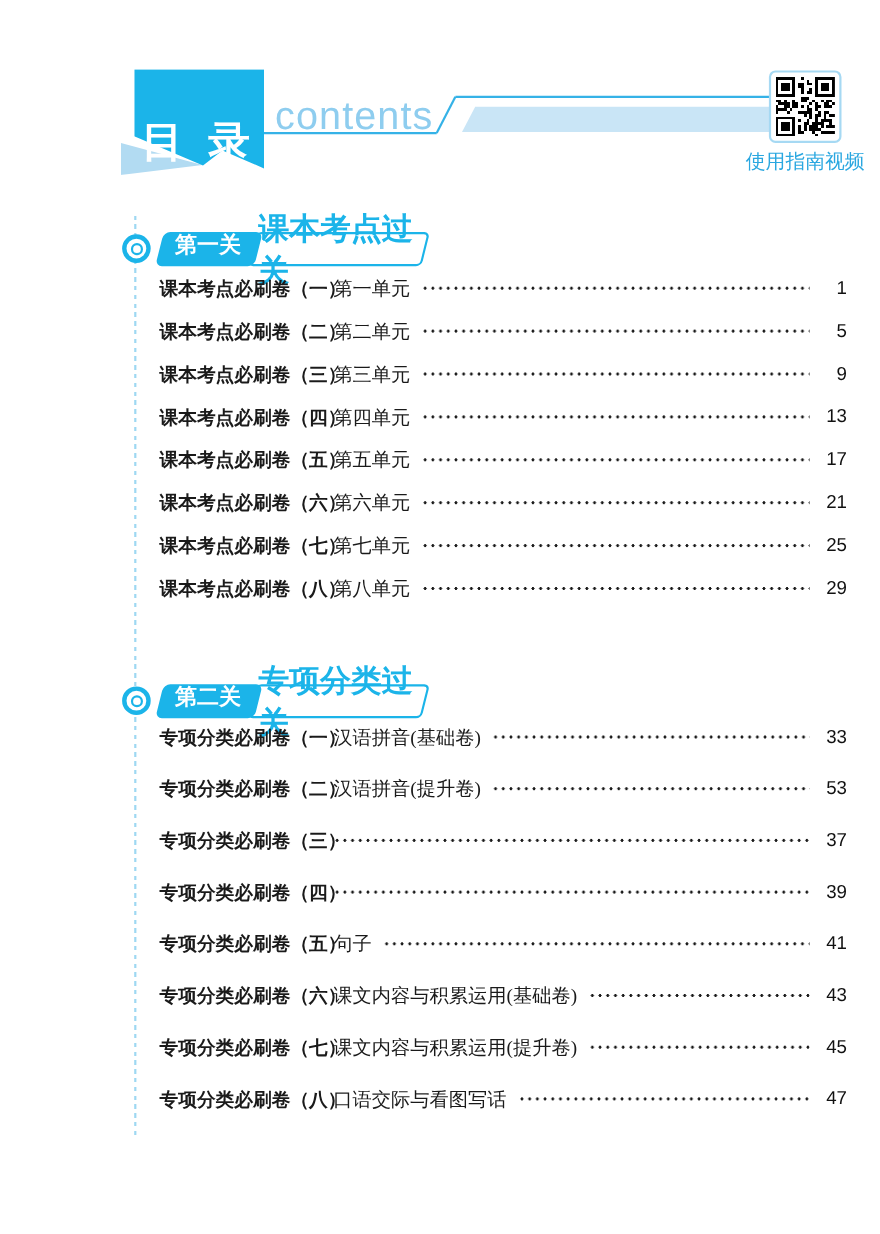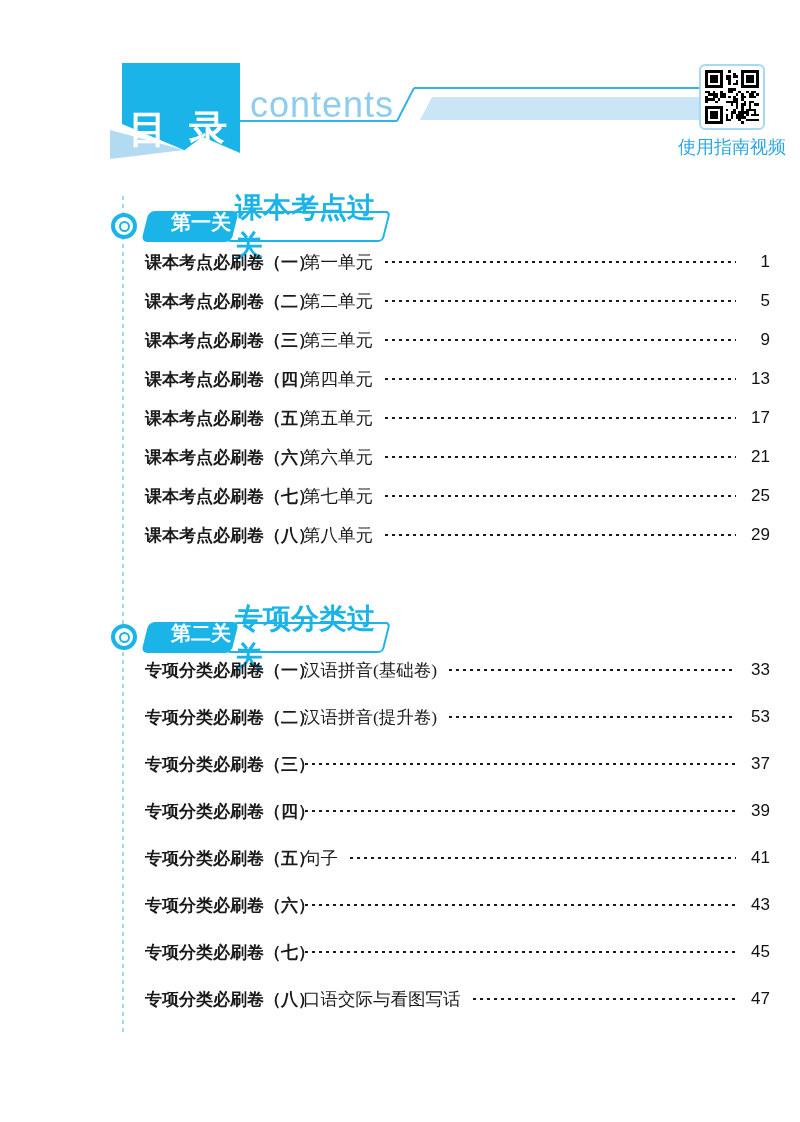--- a/index.html
+++ b/index.html
@@ -33,21 +33,21 @@
   .marker1 { left:111px; top:213px; } .marker2 { left:111px; top:624px; }
 
   
   .sec-hdr { height:31px; width:248px; }
   .sec1 { left:143px; top:211px; } .sec2 { left:143px; top:622px; }
   .badge-outline { position:absolute; left:86px; top:0; width:158px; height:31px;
                    border:2px solid #1bb4e9; border-radius:5px; background:#fff;
                    transform:skewX(-14deg); }
   .badge-fill { position:absolute; left:2px; top:0; width:90px; height:31px;
                 background:#1bb4e9; border-radius:6px; transform:skewX(-14deg); }
-  .badge-fill-label { position:absolute; left:12px; top:0; width:92px; height:23px;
+  .badge-fill-label { position:absolute; left:0; top:0; width:92px; height:23px;
                       display:flex; align-items:center; justify-content:center;
                       color:#fff; font-size:20px; font-weight:700; }
   .badge-outline-label { position:absolute; left:92px; top:0; width:150px; height:31px;
                          display:flex; align-items:center; justify-content:center;
                          color:#1bb4e9; font-size:28px; font-weight:700; }
 
   
   .rows { left:145px; right:30px; position:absolute; }
   .rows1 { top:249px; } .rows2 { top:657px; }
   .row { display:flex; align-items:center; height:26px; }
@@ -314,26 +314,28 @@
 
     <div class="row">
       <span class="col-label">专项分类必刷卷（五）</span>
       <span class="col-sub">句子</span>
       <span class="leader"></span>
       <span class="col-page">41</span>
     </div>
 
     <div class="row">
       <span class="col-label">专项分类必刷卷（六）</span>
+      <span class="col-sub">课文内容与积累运用(基础卷)</span>
       <span class="leader"></span>
       <span class="col-page">43</span>
     </div>
 
     <div class="row">
       <span class="col-label">专项分类必刷卷（七）</span>
+      <span class="col-sub">课文内容与积累运用(提升卷)</span>
       <span class="leader"></span>
       <span class="col-page">45</span>
     </div>
 
     <div class="row">
       <span class="col-label">专项分类必刷卷（八）</span>
       <span class="col-sub">口语交际与看图写话</span>
       <span class="leader"></span>
       <span class="col-page">47</span>
     </div>

